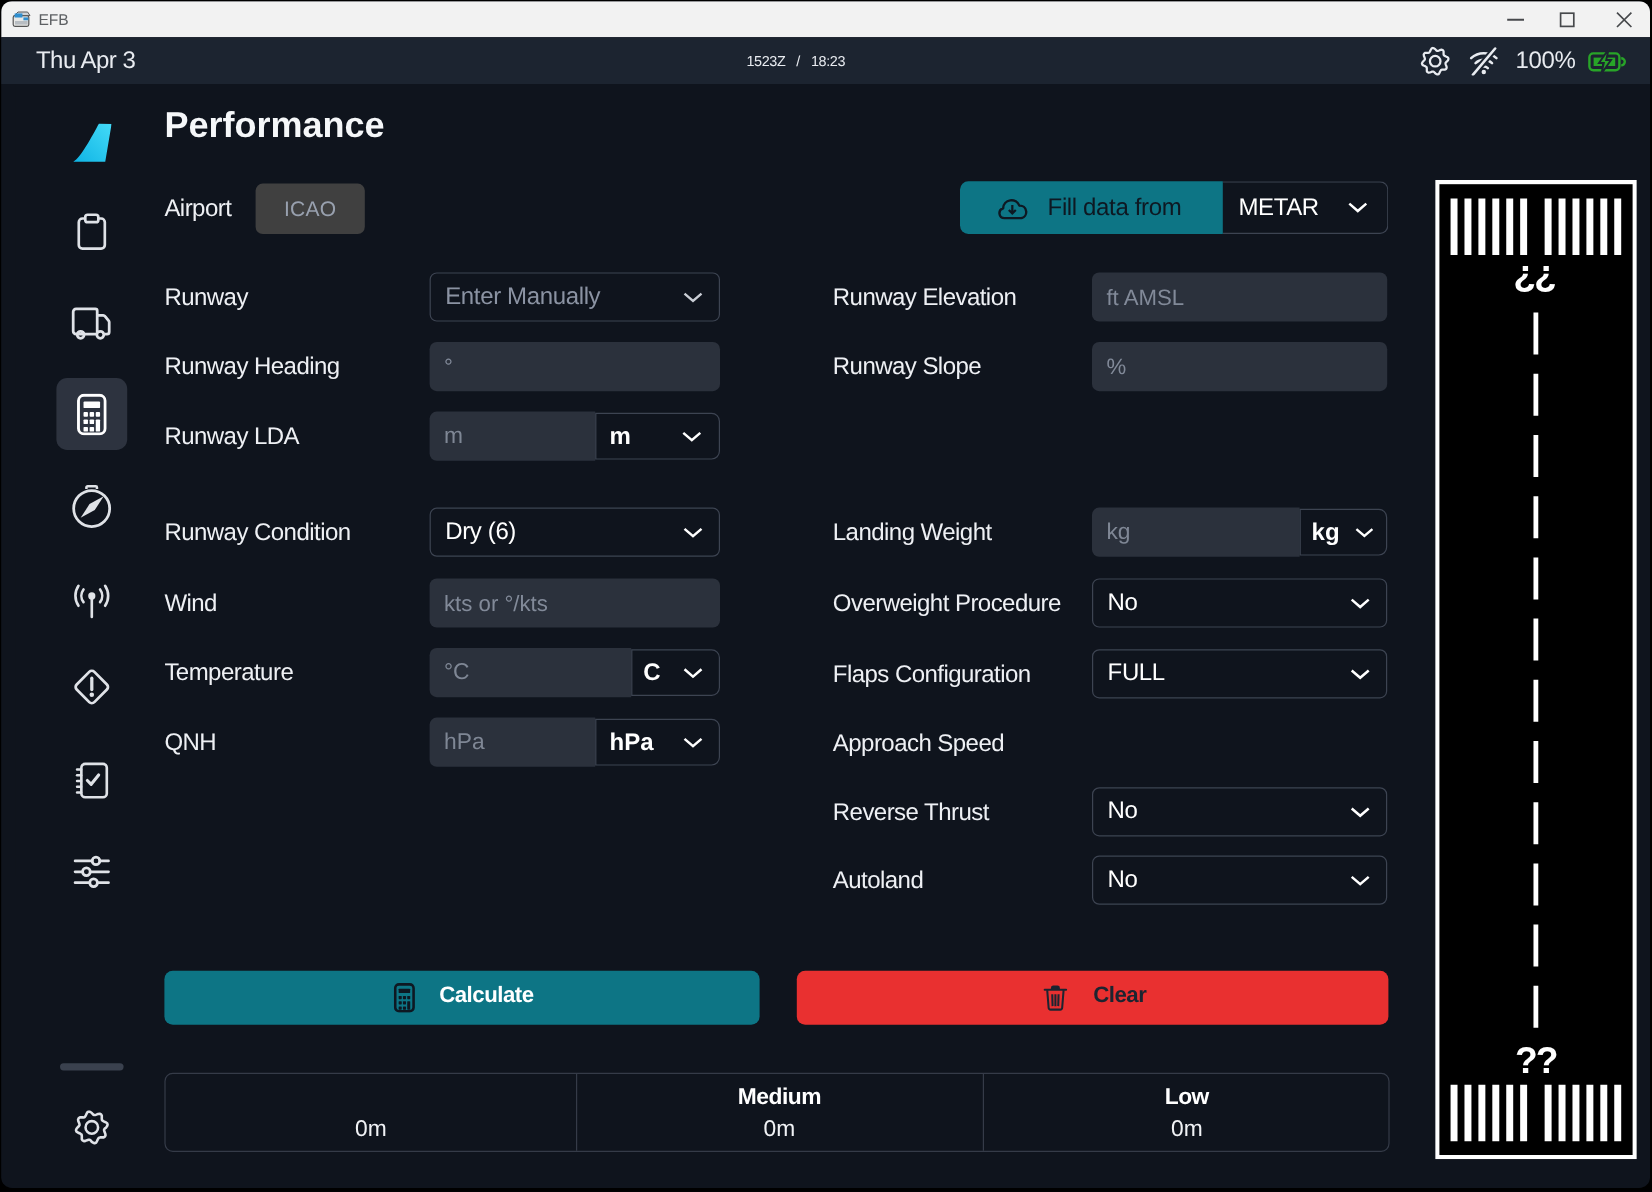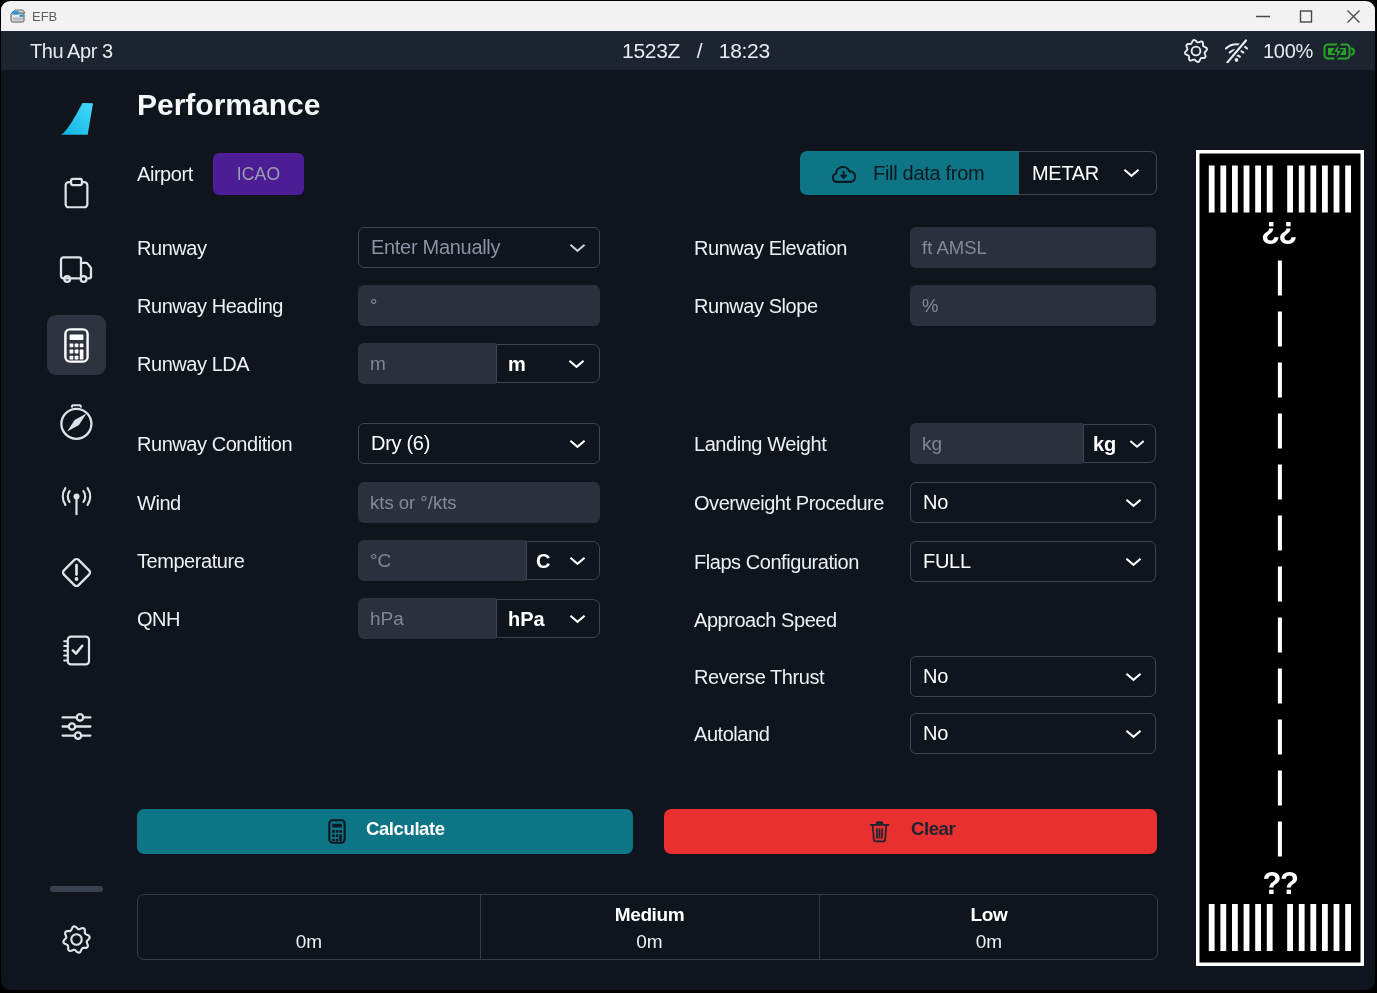--- a/index.html
+++ b/index.html
@@ -36,21 +36,21 @@
       </svg>
     <svg class="icon" style="left:1295px;top:0" width="22" height="30" viewBox="0 0 22 30">
         <rect x="4.5" y="10" width="11" height="11" fill="none" stroke="#47494c" stroke-width="1.4"></rect>
       </svg>
     <svg class="icon" style="left:1342px;top:0" width="22" height="30" viewBox="0 0 22 30">
         <path d="M4.5 9.5 L16.5 21.5 M16.5 9.5 L4.5 21.5" stroke="#47494c" stroke-width="1.4"></path>
       </svg>
   </div>
   <div id="statusbar">
     <div class="abs" style="left:29px;top:0;height:39px;line-height:40px;font-size:20px;letter-spacing:-0.45px">Thu Apr 3</div>
-    <div class="abs" style="left:621px;top:0;height:52px;line-height:40px;font-size:21px;letter-spacing:-0.3px">1523Z&nbsp;&nbsp;&nbsp;/&nbsp;&nbsp;&nbsp;18:23</div>
+    <div class="abs" style="left:621px;top:0;height:52px;line-height:40px;font-size:12px;letter-spacing:-0.3px">1523Z&nbsp;&nbsp;&nbsp;/&nbsp;&nbsp;&nbsp;18:23</div>
     <svg class="icon" style="left:1182px;top:7px" width="26" height="26" viewBox="0 0 16 16" id="sb-gear">
       <use href="#gearp" fill="none" stroke="#e8ebf0" stroke-width="1.15" stroke-linejoin="round"></use>
       <circle cx="8" cy="8" r="2.7" fill="none" stroke="#e8ebf0" stroke-width="1.15"></circle>
     </svg>
     <svg class="icon" style="left:1222px;top:8px" width="27" height="24" viewBox="0 0 16 15">
       <g stroke="#e8ebf0" fill="none" stroke-linecap="round" stroke-width="1.3">
         <path d="M1.4 5.9 A 9.7 9.7 0 0 1 14.6 5.9"></path>
         <path d="M3.7 8.5 A 6.2 6.2 0 0 1 12.3 8.5"></path>
         <path d="M5.9 11.1 A 3 3 0 0 1 10.1 11.1"></path>
       </g>
@@ -163,21 +163,21 @@
       </g>
     </svg>
     <div class="abs" style="left:37px;top:816px;width:53px;height:6px;border-radius:3px;background:#3a414e"></div>
     <svg class="icon" style="left:48px;top:854px" width="31" height="31" viewBox="0 0 16 16">
       <use href="#gearp" fill="none" stroke="#dfe2e7" stroke-width="1.1" stroke-linejoin="round"></use>
       <circle cx="8" cy="8" r="2.7" fill="none" stroke="#dfe2e7" stroke-width="1.1"></circle>
     </svg>
 
     <div class="abs" style="left:124px;top:18px;font-size:30px;font-weight:bold;color:#f5f7f9">Performance</div>
     <div class="lbl" style="left:124px;top:83px;height:42px;line-height:43px">Airport</div>
-    <div class="abs" style="left:200px;top:83px;width:91px;height:42px;background:#4c1d95;border-radius:6px;color:#98a0ae;font-size:17.5px;letter-spacing:0.2px;text-align:center;line-height:43px">ICAO</div>
+    <div class="abs" style="left:200px;top:83px;width:91px;height:42px;background:#404040;border-radius:6px;color:#98a0ae;font-size:17.5px;letter-spacing:0.2px;text-align:center;line-height:43px">ICAO</div>
     <div class="abs" style="left:787px;top:81px;width:219px;height:44px;background:#0d7585;border-radius:7px 0 0 7px;color:#0e1822;font-size:21px">
       <svg class="icon" style="left:31px;top:12px" width="26" height="20" viewBox="0 0 16 12.4">
         <path d="M12.4 11.7 H3.7 A2.6 2.6 0 0 1 3 6.6 A4.35 4.35 0 0 1 11.4 5.2 A3.3 3.3 0 0 1 12.4 11.7 Z" fill="none" stroke="#0e1822" stroke-width="1.25" stroke-linejoin="round"></path>
         <path d="M7.75 4.9 V8.9 M5.95 7.4 L7.75 9.2 L9.55 7.4" stroke="#0e1822" stroke-width="1.15" fill="none"></path>
       </svg>
       <div class="abs" style="left:73px;top:0;height:44px;line-height:45px;font-size:20px;letter-spacing:-0.3px">Fill data from</div>
     </div>
     <div class="sel" style="left:1006px;top:81px;width:138px;height:44px;border-radius:0 7px 7px 0;border-left:none">
       <div class="txt" style="left:13px">METAR</div>
       <svg class="chev" style="right:16px" viewBox="0 0 18 10">

